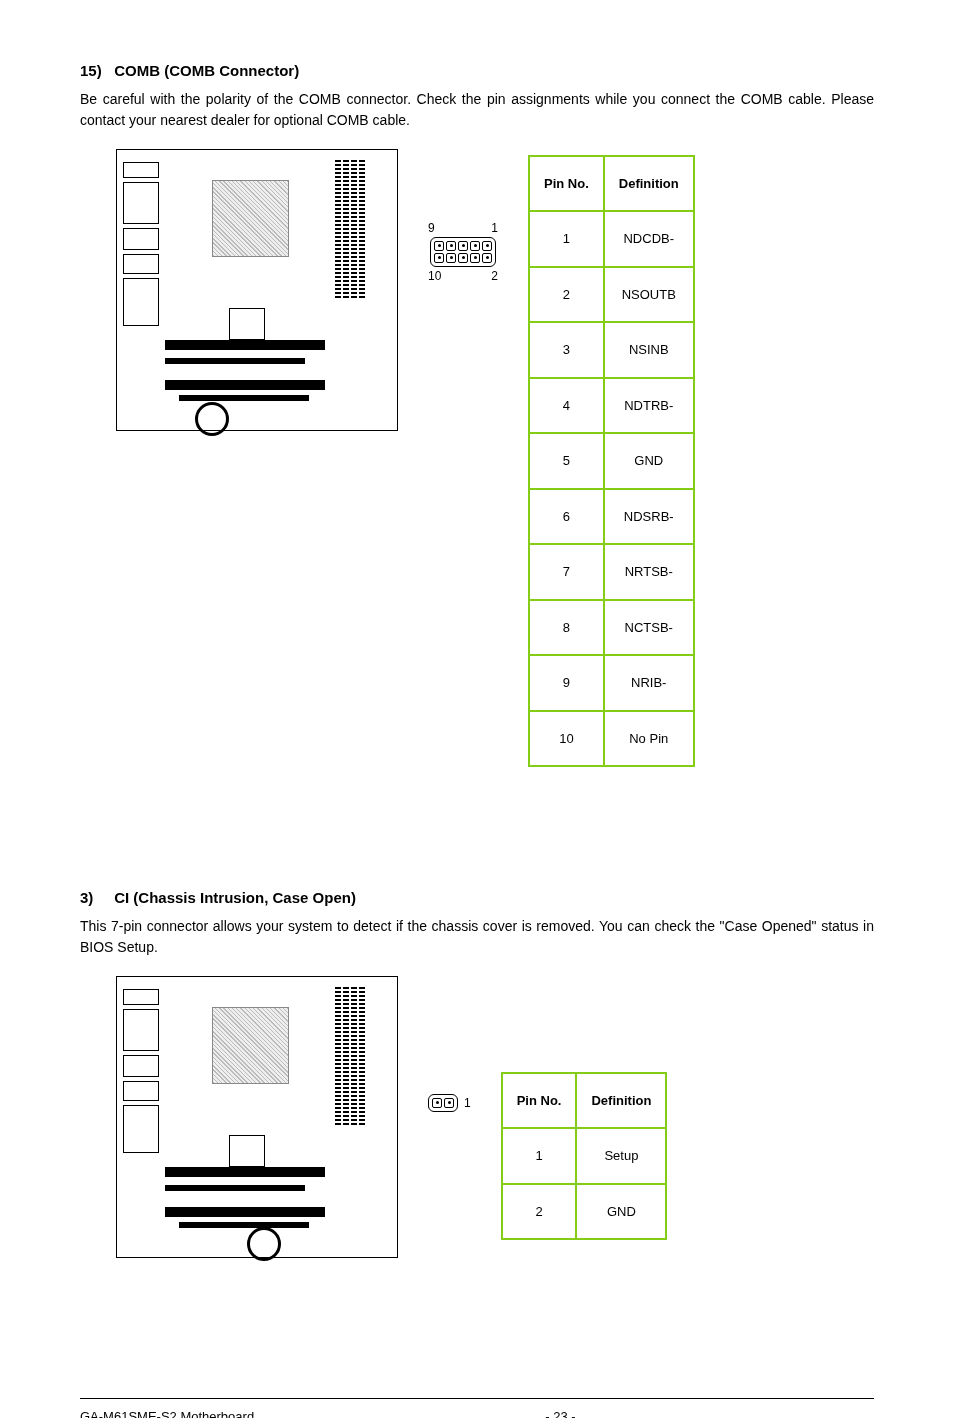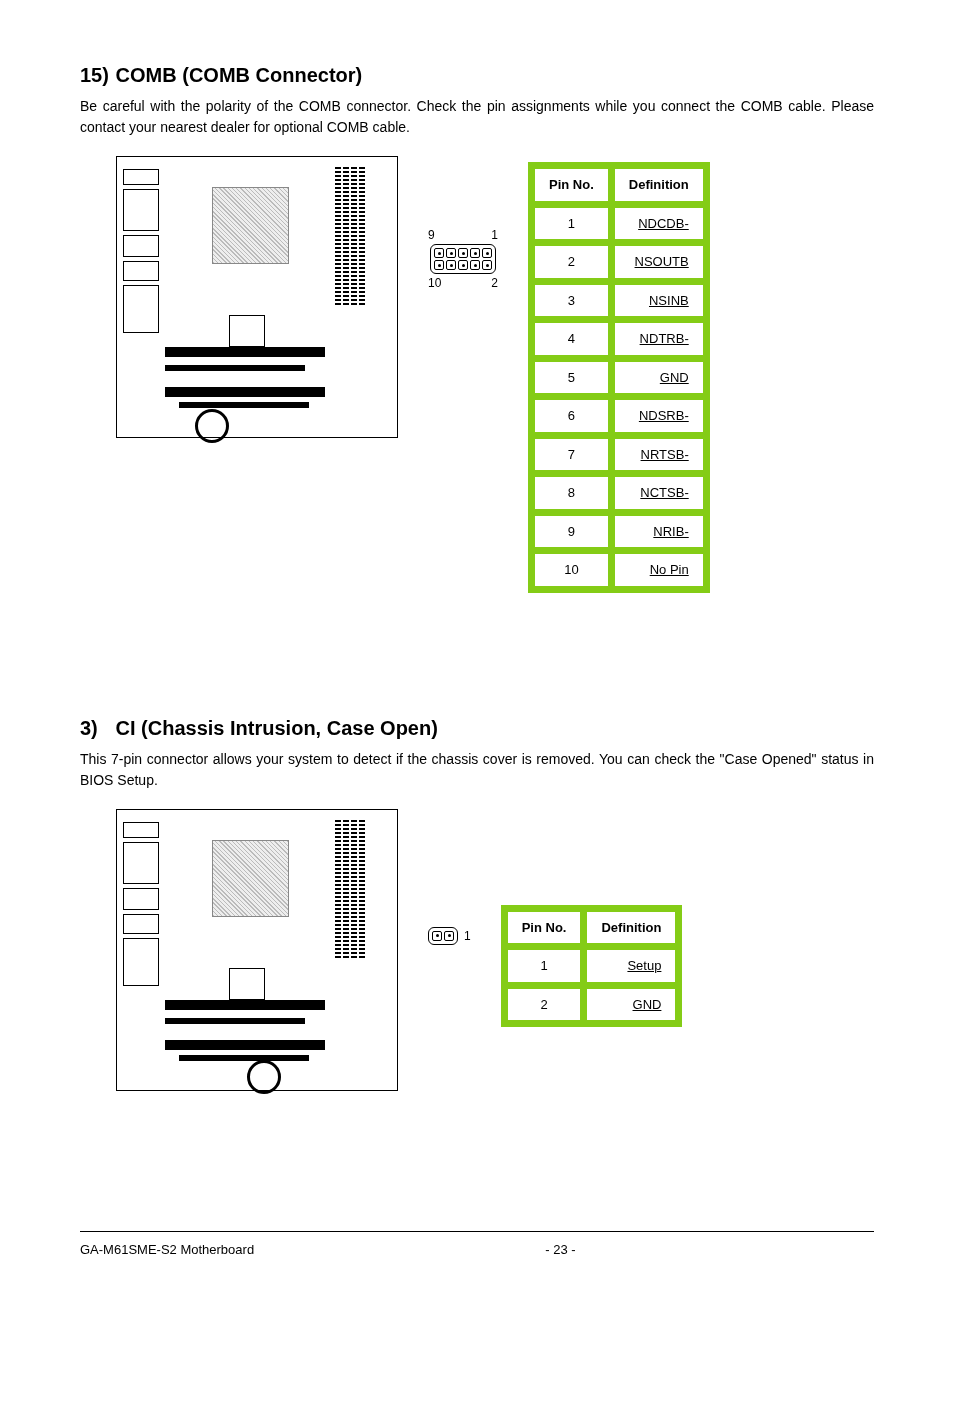--- a/index.html
+++ b/index.html
@@ -7,21 +7,21 @@
     margin: 0;
     padding: 60px 80px 40px 80px;
     width: 954px;
     box-sizing: border-box;
     font-size: 14px;
     color: #000;
     line-height: 1.5;
   }
   .section-title {
     font-weight: bold;
-    font-size: 20px;
+    font-size: 15px;
     margin-bottom: 6px;
   }
   .section-title .num {
     display: inline-block;
     width: 30px;
   }
   .section-body {
     margin-bottom: 18px;
     text-align: justify;
   }
@@ -98,25 +98,25 @@
     box-sizing: border-box;
   }
   .pin-diag .pin::after{ content:""; width:3px; height:3px; background:#000; border-radius:50%;}
   .pin-diag .labels{ display:flex; justify-content:space-between; width:100%; padding:0 2px;}
   table.pins{
     border-collapse:collapse;
     font-size:13px;
     flex-shrink:0;
   }
   table.pins th, table.pins td{
-    border:7px solid #84cc16;
-    padding:6px 14px;
+    border:2px solid #84cc16;
+    padding:17px 14px;
     text-align:center;
   }
-  table.pins td.def{ text-align:right;text-decoration:underline; }
+  table.pins td.def{ text-align:center; }
   .spacer{ height:120px; }
   .footer{
     border-top:1.5px solid #000;
     margin-top:140px;
     padding-top:8px;
     display:flex;
     justify-content:space-between;
     font-size:13px;
   }
   .footer .pg{

